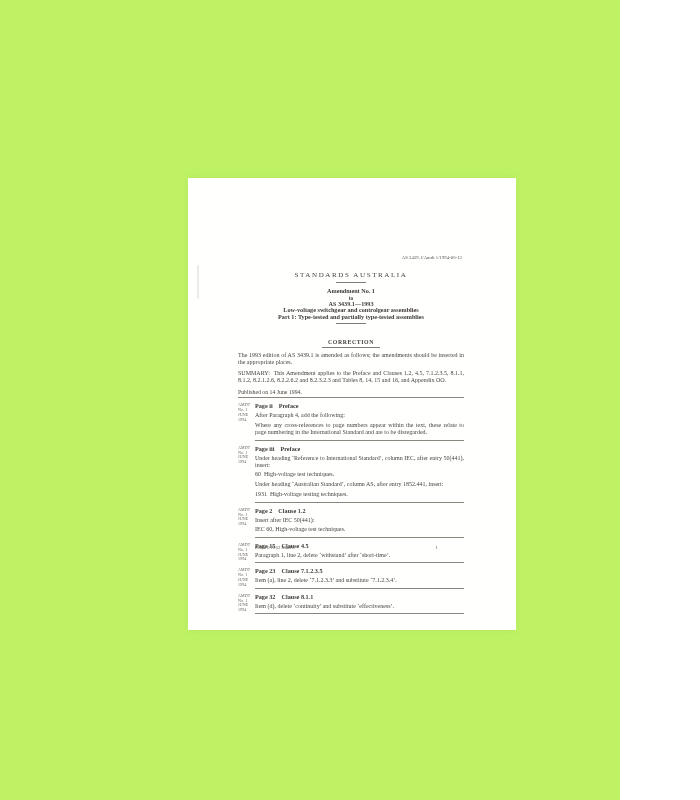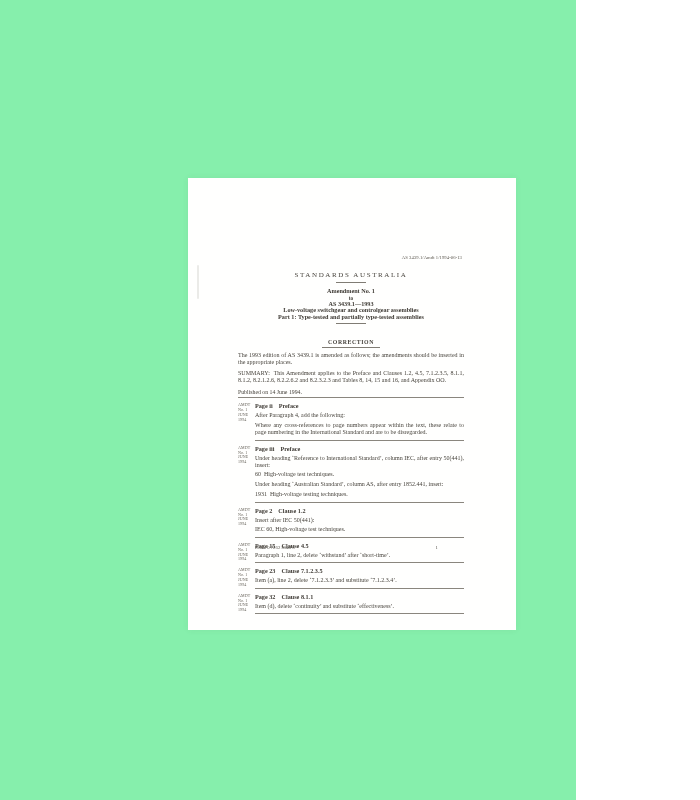--- a/index.html
+++ b/index.html
@@ -1,21 +1,21 @@
 <!DOCTYPE html>
 <html><head>
 <meta charset="utf-8">
 <style>
   html, body { margin:0; padding:0; }
   body {
     width:700px; height:800px; background:#ffffff; overflow:hidden;
     font-family:"Liberation Serif","DejaVu Serif",serif; color:#46423c;
     -webkit-font-smoothing:antialiased;
   }
-  .canvas { position:relative; width:576px; height:800px; background:#86efac; }
+  .canvas { position:relative; width:620px; height:800px; background:#bef264; }
   .sheet {
     position:absolute; left:188px; top:178px; width:328px; height:452px;
     background:#fffffe; box-shadow:0 0 7px rgba(60,60,55,0.06);
   }
   .scan-smudge {
     position:absolute; left:197px; top:265px; width:2px; height:34px;
     background:#ebebe8; border-radius:2px;
   }
   .content { position:absolute; left:238px; top:255px; width:226px; }
 

